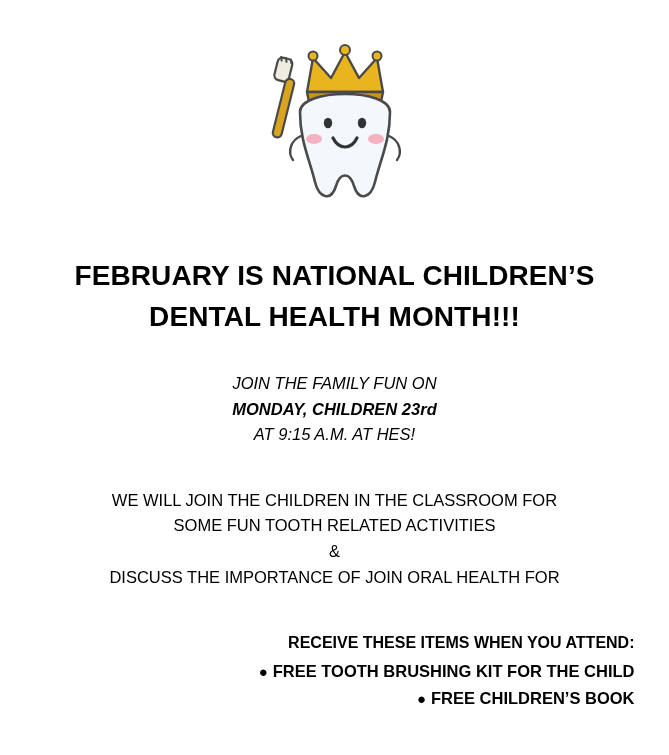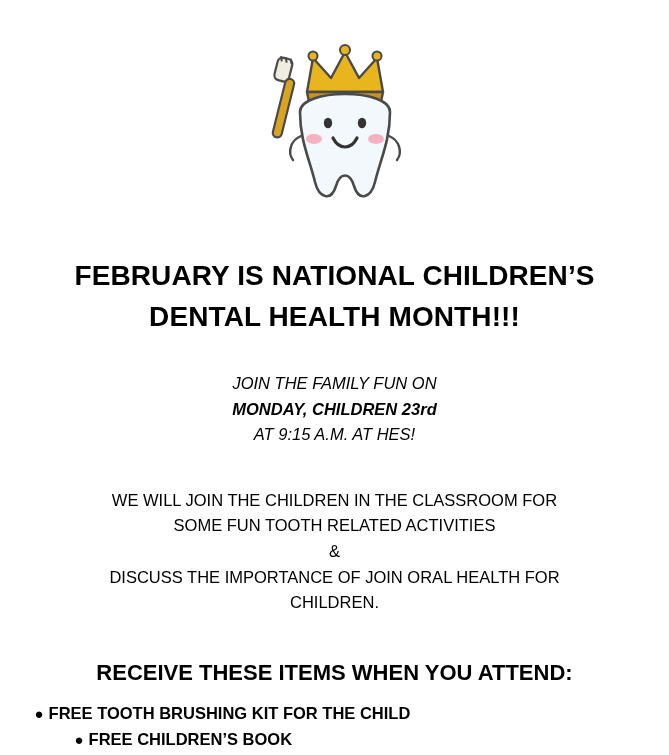--- a/index.html
+++ b/index.html
@@ -54,30 +54,30 @@
     font-size: 16.5px;
     line-height: 1.55;
   }
   .block.spaced-top-1 { margin-top: 34px; font-style: italic; }
   .block.spaced-top-2 { margin-top: 40px; }
   .line-bold { font-weight: bold; }
 
   .receive {
     margin: 0 auto;
     width: 600px;
-    text-align: center;
-    font-size: 22px;
+    text-align: right;
+    font-size: 16px;
     font-weight: bold;
     margin-top: 44px;
   }
 
   .bullets {
-    margin: 14px auto 0 auto;
+    margin: 6px auto 0 auto;
     width: 600px;
-    text-align: left;
+    text-align: right;
     font-size: 16.5px;
     font-weight: bold;
     line-height: 1.6;
   }
   .bullet-line {
     display: block;
   }
   .bullet-line .dot {
     font-size: 15px;
     padding-right: 5px;
@@ -135,21 +135,20 @@
     <div>JOIN THE FAMILY FUN ON</div>
     <div class="line-bold">MONDAY, CHILDREN 23rd</div>
     <div>AT 9:15  A.M. AT HES!</div>
   </div>
 
   <div class="block spaced-top-2">
     <div>WE WILL JOIN THE CHILDREN IN THE CLASSROOM FOR</div>
     <div>SOME FUN TOOTH RELATED ACTIVITIES</div>
     <div>&amp;</div>
     <div>DISCUSS THE IMPORTANCE OF JOIN ORAL HEALTH FOR</div>
-    <div>CHILDREN.</div>
   </div>
 
   <div class="receive">RECEIVE THESE  ITEMS WHEN YOU ATTEND:</div>
 
   <div class="bullets">
     <div class="bullet-line">
       <span class="dot">●</span><span>FREE TOOTH BRUSHING KIT FOR THE CHILD</span>
     </div>
     <div class="bullet-line bullet-2">
       <span class="dot">●</span><span>FREE CHILDREN’S BOOK</span>

